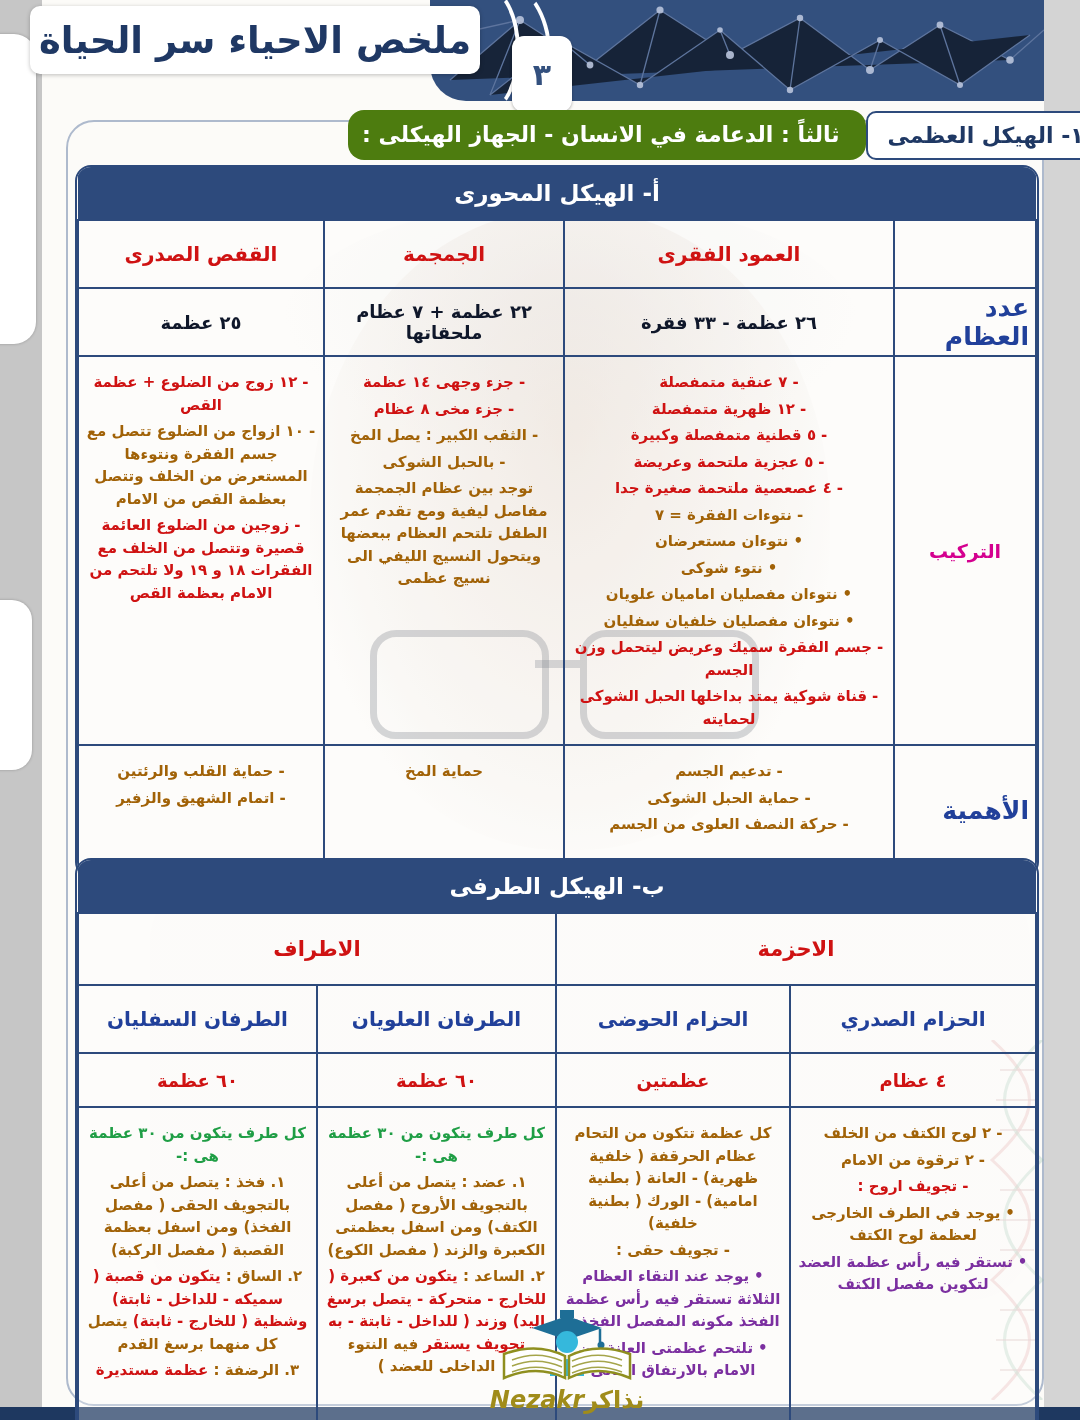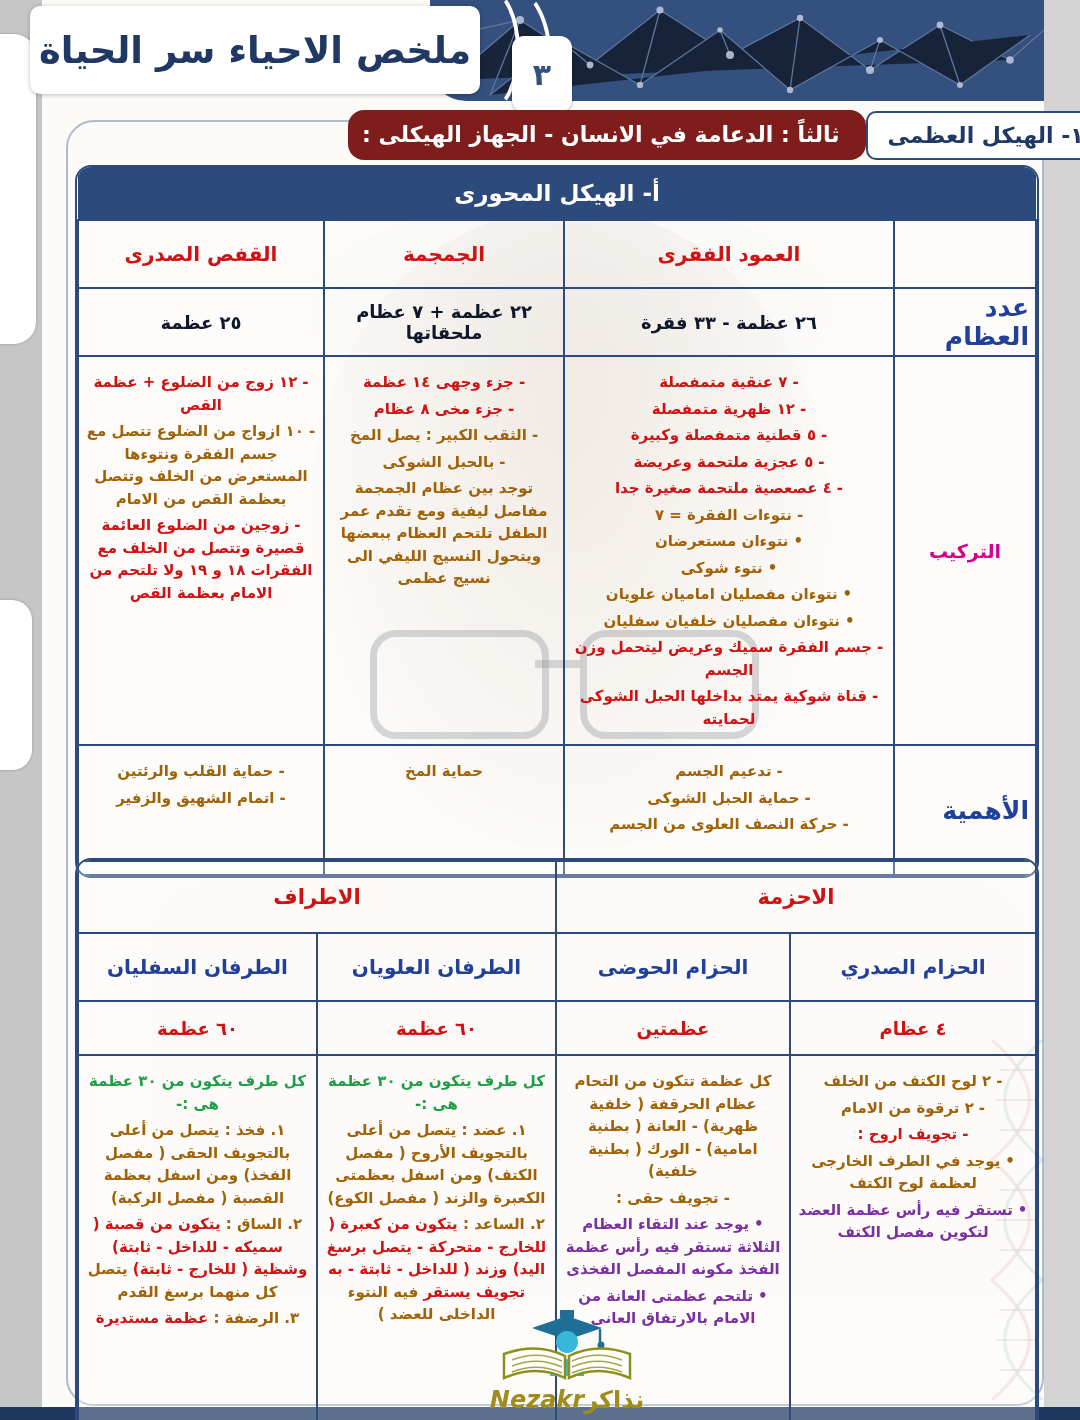--- a/index.html
+++ b/index.html
@@ -9,34 +9,34 @@
   
   .left-strip{position:absolute;left:0;top:0;width:42px;height:1408px;background:#c6c6c6;}
   .left-strip .cut1{position:absolute;left:-28px;top:34px;width:64px;height:310px;background:#fff;border-radius:22px;box-shadow:0 0 3px rgba(0,0,0,.25);}
   .left-strip .cut2{position:absolute;left:-30px;top:600px;width:62px;height:170px;background:#fff;border-radius:20px;box-shadow:0 0 3px rgba(0,0,0,.25);}
   .right-strip{position:absolute;right:0;top:0;width:36px;height:1408px;background:#d4d4d4;}
   .bottom-bar{position:absolute;left:0;bottom:0;width:1080px;height:13px;background:#1e3860;}
 
   
   .banner{position:absolute;left:430px;top:0;width:614px;height:101px;background:#33507e;border-bottom-left-radius:36px;overflow:hidden;}
   .banner svg{position:absolute;left:0;top:0;}
-  .title-box{position:absolute;left:30px;top:6px;width:450px;height:88px;background:#ffffff;border-radius:10px;
+  .title-box{position:absolute;left:30px;top:6px;width:450px;height:68px;background:#ffffff;border-radius:10px;
              box-shadow:0 1px 4px rgba(0,0,0,.25);display:flex;align-items:center;justify-content:center;z-index:4;}
   .title-box span{color:#1f3864;font-size:37px;letter-spacing:-1px;}
   .curve{position:absolute;top:-14px;border:4px solid #ffffff;border-radius:50%;z-index:5;
          border-top-color:transparent;border-bottom-color:transparent;border-right-color:transparent;transform:rotate(180deg);}
   .curve.c1{left:452px;width:60px;height:120px;}
   .curve.c2{left:470px;width:74px;height:140px;}
   .page-tab{position:absolute;left:512px;top:36px;width:60px;height:76px;background:#ffffff;border-radius:12px;
             box-shadow:0 1px 3px rgba(0,0,0,.3);display:flex;align-items:center;justify-content:center;
             color:#33507e;font-size:30px;z-index:6;}
 
   
   .subtitle-row{position:absolute;top:110px;left:348px;height:50px;display:flex;flex-direction:row-reverse;z-index:7;}
-  .subtitle-pill{background:#7f1d1d;color:#ffffff;border-radius:16px 16px 16px 16px;height:50px;line-height:50px;
+  .subtitle-pill{background:#4d7c0f;color:#ffffff;border-radius:16px 16px 16px 16px;height:50px;line-height:50px;
                  padding:0 26px 0 14px;font-size:22px;white-space:nowrap;}
   .subtitle-value{background:#ffffff;border:2.5px solid #2d4a7c;border-radius:10px;height:45px;line-height:45px;
                   margin-top:1px;margin-right:-10px;padding:0 20px;color:#1f3864;font-size:22px;white-space:nowrap;z-index:8;}
 
   
   .frame{position:absolute;left:66px;top:120px;width:974px;height:1282px;border:2px solid #aebacd;border-radius:28px;}
 
   
   .photo{position:absolute;left:250px;top:200px;width:700px;height:660px;pointer-events:none;z-index:1;}
   .photo .head{position:absolute;left:60px;top:10px;width:520px;height:640px;border-radius:48%;
@@ -231,20 +231,23 @@
 
   <div class="tbl-wrap wrapB">
     <table dir="rtl">
       <colgroup>
           <col style="width:246px">
           <col style="width:234px">
           <col style="width:239px">
           <col style="width:239px">
         </colgroup>
       <tbody>
+          <tr class="title-row">
+        <th colspan="4">ب- الهيكل الطرفى</th>
+      </tr>
       <tr>
         <td colspan="2" class="grouphead">الاحزمة</td>
         <td colspan="2" class="grouphead">الاطراف</td>
       </tr>
       <tr>
         <td class="colheadB">الحزام الصدري</td>
         <td class="colheadB">الحزام الحوضى</td>
         <td class="colheadB">الطرفان العلويان</td>
         <td class="colheadB">الطرفان السفليان</td>
       </tr>

